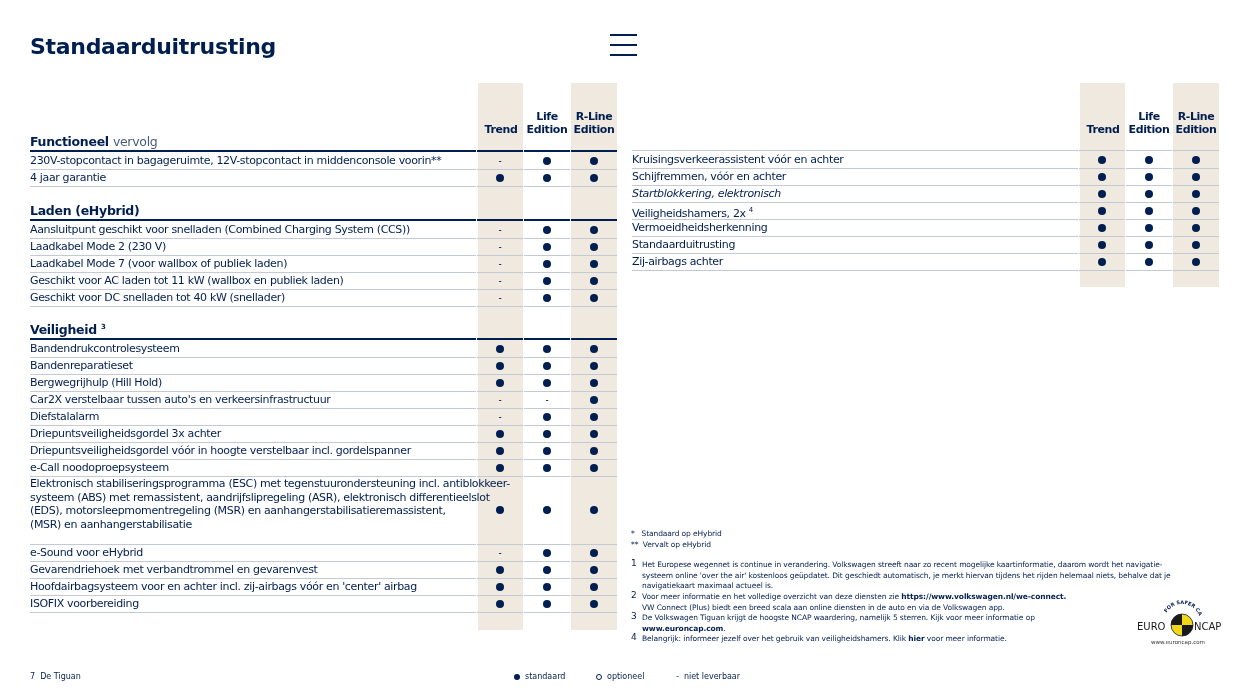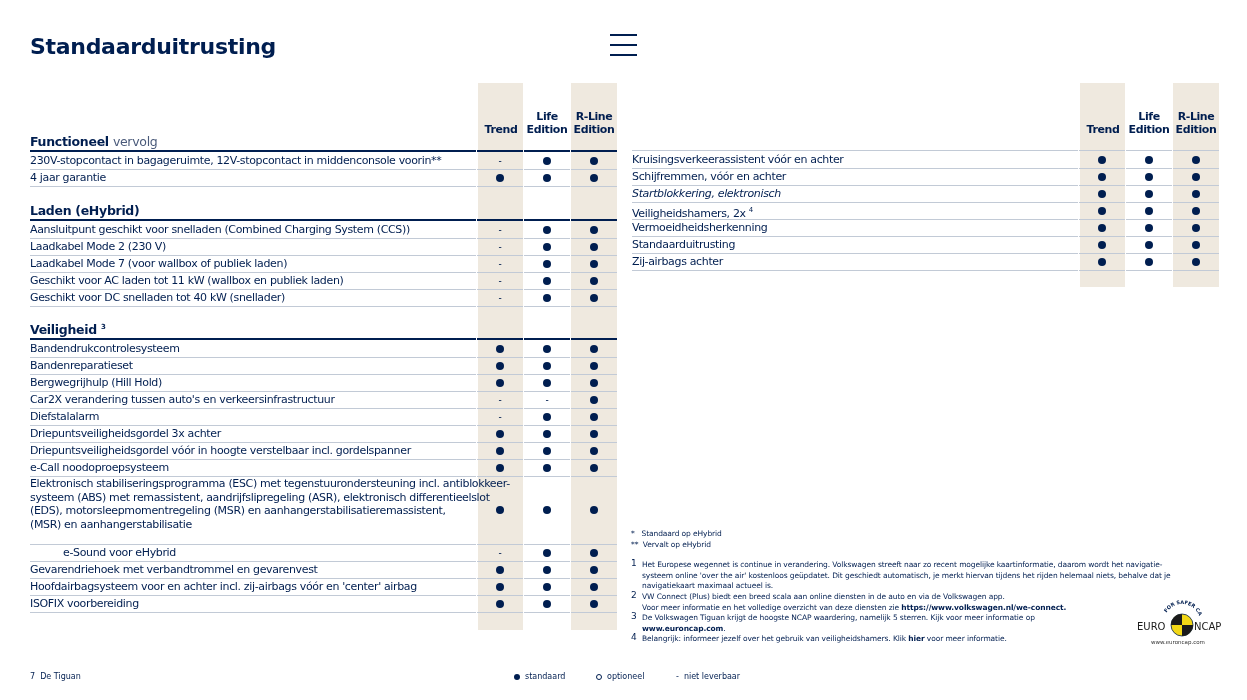--- a/index.html
+++ b/index.html
@@ -66,22 +66,22 @@
   <div style="white-space:pre;">**  Vervalt op eHybrid</div>
 </div>
 <div class="notes" style="top:560px;">
   <span class="num" style="top:-2px;">1</span>
   <div class="txt">Het Europese wegennet is continue in verandering. Volkswagen streeft naar zo recent mogelijke kaartinformatie, daarom wordt het navigatie-</div>
   <div class="txt">systeem online 'over the air' kostenloos geüpdatet. Dit geschiedt automatisch, je merkt hiervan tijdens het rijden helemaal niets, behalve dat je</div>
   <div class="txt">navigatiekaart maximaal actueel is.</div>
 </div>
 <div class="notes" style="top:592px;">
   <span class="num" style="top:-2px;">2</span>
+  <div class="txt"><span>Voor meer informatie en het volledige overzicht van deze diensten zie </span><b class="link">https://www.volkswagen.nl/we-connect.</b></div>
   <div class="txt">VW Connect (Plus) biedt een breed scala aan online diensten in de auto en via de Volkswagen app.</div>
-  <div class="txt"><span>Voor meer informatie en het volledige overzicht van deze diensten zie </span><b class="link">https://www.volkswagen.nl/we-connect.</b></div>
 </div>
 <div class="notes" style="top:613px;">
   <span class="num" style="top:-2px;">3</span>
   <div class="txt">De Volkswagen Tiguan krijgt de hoogste NCAP waardering, namelijk 5 sterren. Kijk voor meer informatie op</div>
   <div class="txt"><b class="link">www.euroncap.com</b><span>.</span></div>
 </div>
 <div class="notes" style="top:634px;">
   <span class="num" style="top:-2px;">4</span>
   <div class="txt"><span>Belangrijk: informeer jezelf over het gebruik van veiligheidshamers. Klik </span><b class="link">hier</b><span> voor meer informatie.</span></div>
 </div>
@@ -284,21 +284,21 @@
     <span class="dot"></span>
   </div>
 <div style="position: absolute; left: 571px; top: 374px; width: 46px; height: 17px; display: flex; align-items: center; justify-content: center;">
     <span class="dot"></span>
   </div>
 <div class="sep" style="left: 30px; top: 391px; width: 446px;"></div>
 <div class="sep" style="left: 477px; top: 391px; width: 46px;"></div>
 <div class="sep" style="left: 524px; top: 391px; width: 46px;"></div>
 <div class="sep" style="left: 571px; top: 391px; width: 46px;"></div>
 <div class="table" style="left: 30px; top: 391px;">
-    <div style="line-height: 17px; white-space: nowrap;"><span>Car2X verandering tussen auto's en verkeersinfrastructuur</span></div>
+    <div style="line-height: 17px; white-space: nowrap;"><span>Car2X verstelbaar tussen auto's en verkeersinfrastructuur</span></div>
   </div>
 <div style="position: absolute; left: 477px; top: 391px; width: 46px; height: 17px; display: flex; align-items: center; justify-content: center;">
     <span class="dash">-</span>
   </div>
 <div style="position: absolute; left: 524px; top: 391px; width: 46px; height: 17px; display: flex; align-items: center; justify-content: center;">
     <span class="dash">-</span>
   </div>
 <div style="position: absolute; left: 571px; top: 391px; width: 46px; height: 17px; display: flex; align-items: center; justify-content: center;">
     <span class="dot"></span>
   </div>
@@ -385,21 +385,21 @@
     <span class="dot"></span>
   </div>
 <div style="position: absolute; left: 571px; top: 476px; width: 46px; height: 68px; display: flex; align-items: center; justify-content: center;">
     <span class="dot"></span>
   </div>
 <div class="sep" style="left: 30px; top: 544px; width: 446px;"></div>
 <div class="sep" style="left: 477px; top: 544px; width: 46px;"></div>
 <div class="sep" style="left: 524px; top: 544px; width: 46px;"></div>
 <div class="sep" style="left: 571px; top: 544px; width: 46px;"></div>
 <div class="table" style="left: 30px; top: 544px;">
-    <div style="line-height: 17px; white-space: nowrap; margin-left: 33px;"><span>e-Sound voor eHybrid</span></div>
+    <div style="line-height: 17px; white-space: nowrap;"><span>e-Sound voor eHybrid</span></div>
   </div>
 <div style="position: absolute; left: 477px; top: 544px; width: 46px; height: 17px; display: flex; align-items: center; justify-content: center;">
     <span class="dash">-</span>
   </div>
 <div style="position: absolute; left: 524px; top: 544px; width: 46px; height: 17px; display: flex; align-items: center; justify-content: center;">
     <span class="dot"></span>
   </div>
 <div style="position: absolute; left: 571px; top: 544px; width: 46px; height: 17px; display: flex; align-items: center; justify-content: center;">
     <span class="dot"></span>
   </div>

